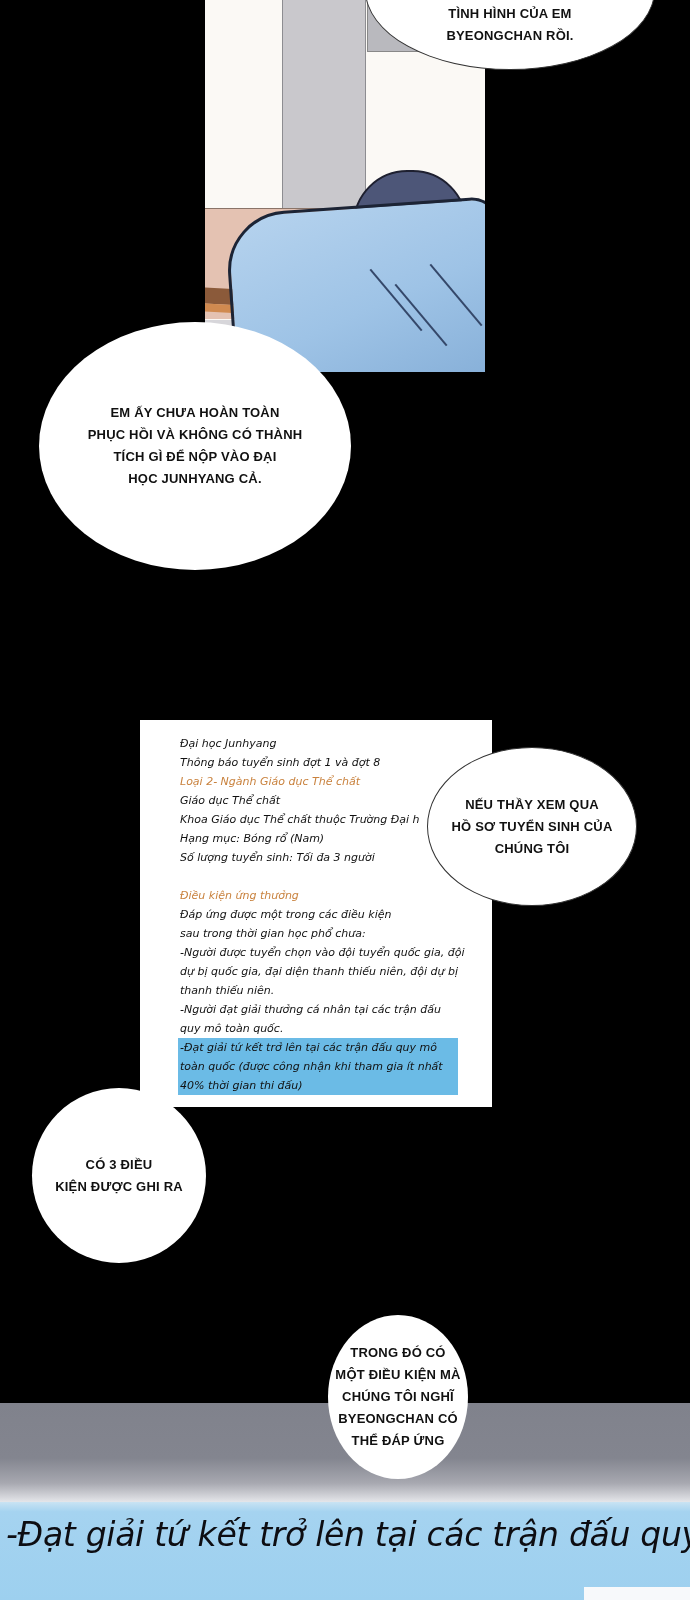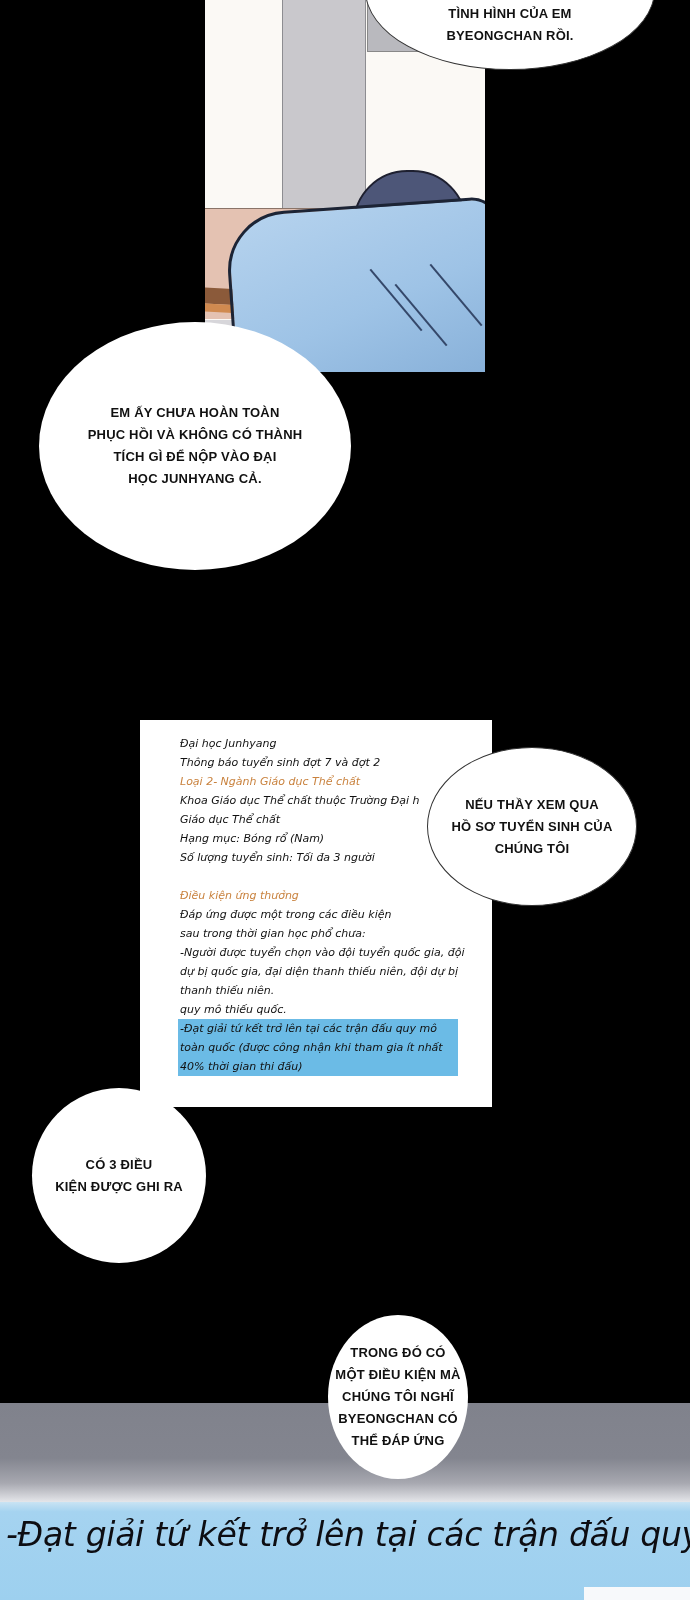--- a/index.html
+++ b/index.html
@@ -108,34 +108,35 @@
     <span>Em ấy chưa hoàn toàn</span>
     <span>phục hồi và không có thành</span>
     <span>tích gì để nộp vào đại</span>
     <span>học Junhyang cả.</span>
   </div>
 </div>
 
 <div class="abs doc">
   <div class="doc-lines">
     <div>Đại học Junhyang</div>
-    <div>Thông báo tuyển sinh đợt 7 và đợt 2</div>
+    <div>Thông báo tuyển sinh đợt 1 và đợt 8</div>
     <div class="orange">Loại 2- Ngành Giáo dục Thể chất</div>
+    <div>Giáo dục Thể chất</div>
     <div>Khoa Giáo dục Thể chất thuộc Trường Đại h</div>
-    <div>Giáo dục Thể chất</div>
     <div>Hạng mục: Bóng rổ (Nam)</div>
     <div>Số lượng tuyển sinh: Tối đa 3 người</div>
     <div class="gap"></div>
     <div class="orange">Điều kiện ứng thưởng</div>
     <div>Đáp ứng được một trong các điều kiện</div>
     <div>sau trong thời gian học phổ chưa:</div>
     <div>-Người được tuyển chọn vào đội tuyển quốc gia, đội</div>
     <div>dự bị quốc gia, đại diện thanh thiếu niên, đội dự bị</div>
     <div>thanh thiếu niên.</div>
-    <div>quy mô thiếu quốc.</div>
+    <div>-Người đạt giải thưởng cá nhân tại các trận đấu</div>
+    <div>quy mô toàn quốc.</div>
     <div class="doc-highlight">
       <div>-Đạt giải tứ kết trở lên tại các trận đấu quy mô</div>
       <div>toàn quốc (được công nhận khi tham gia ít nhất</div>
       <div>40% thời gian thi đấu)</div>
     </div>
   </div>
 </div>
 
 <div class="abs bubble bubble-3 outlined">
   <div class="lines">

